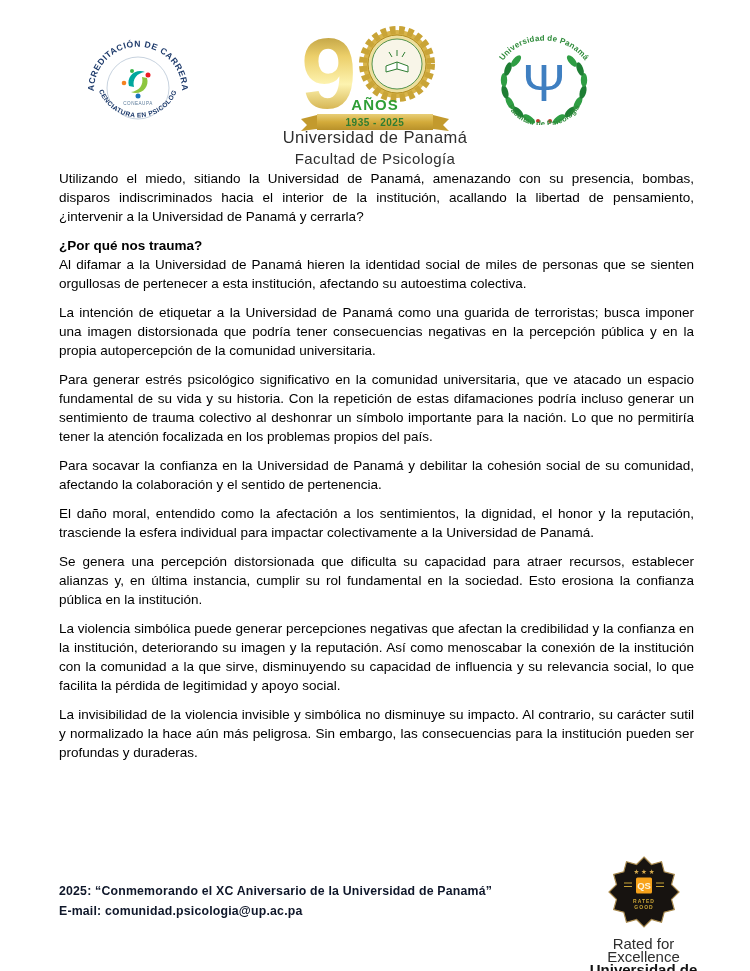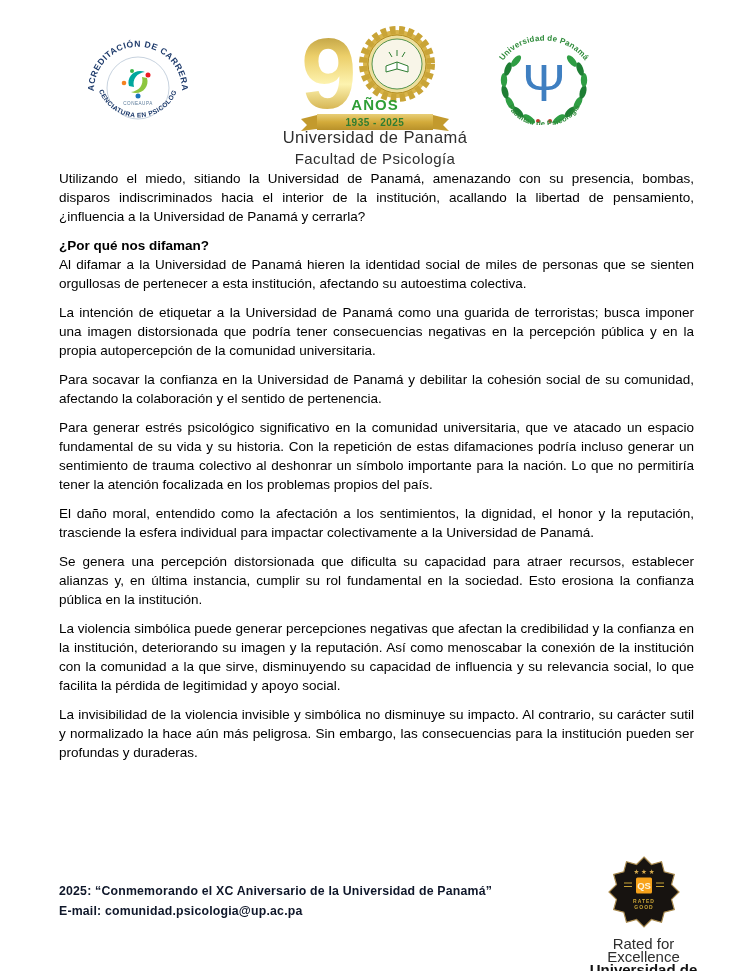--- a/index.html
+++ b/index.html
@@ -134,26 +134,26 @@
       <textPath href="#facBot" startOffset="50%" text-anchor="middle">Facultad de Psicología</textPath>
     </text>
   </svg>
 
   <div class="doc-title">
     <div class="t1">Universidad de Panamá</div>
     <div class="t2">Facultad de Psicología</div>
   </div>
 
   <div class="content">
-    <p>Utilizando el miedo, sitiando la Universidad de Panamá, amenazando con su presencia, bombas, disparos indiscriminados hacia el interior de la institución, acallando la libertad de pensamiento, ¿influencia a la Universidad de Panamá y cerrarla?</p>
-    <p class="heading attached">¿Por qué nos difaman?</p>
+    <p>Utilizando el miedo, sitiando la Universidad de Panamá, amenazando con su presencia, bombas, disparos indiscriminados hacia el interior de la institución, acallando la libertad de pensamiento, ¿intervenir a la Universidad de Panamá y cerrarla?</p>
+    <p class="heading attached">¿Por qué nos trauma?</p>
     <p>Al difamar a la Universidad de Panamá hieren la identidad social de miles de personas que se sienten orgullosas de pertenecer a esta institución, afectando su autoestima colectiva.</p>
     <p>La intención de etiquetar a la Universidad de Panamá como una guarida de terroristas; busca imponer una imagen distorsionada que podría tener consecuencias negativas en la percepción pública y en la propia autopercepción de la comunidad universitaria.</p>
+    <p>Para generar estrés psicológico significativo en la comunidad universitaria, que ve atacado un espacio fundamental de su vida y su historia. Con la repetición de estas difamaciones podría incluso generar un sentimiento de trauma colectivo al deshonrar un símbolo importante para la nación. Lo que no permitiría tener la atención focalizada en los problemas propios del país.</p>
     <p>Para socavar la confianza en la Universidad de Panamá y debilitar la cohesión social de su comunidad, afectando la colaboración y el sentido de pertenencia.</p>
-    <p>Para generar estrés psicológico significativo en la comunidad universitaria, que ve atacado un espacio fundamental de su vida y su historia. Con la repetición de estas difamaciones podría incluso generar un sentimiento de trauma colectivo al deshonrar un símbolo importante para la nación. Lo que no permitiría tener la atención focalizada en los problemas propios del país.</p>
     <p>El daño moral, entendido como la afectación a los sentimientos, la dignidad, el honor y la reputación, trasciende la esfera individual para impactar colectivamente a la Universidad de Panamá.</p>
     <p>Se genera una percepción distorsionada que dificulta su capacidad para atraer recursos, establecer alianzas y, en última instancia, cumplir su rol fundamental en la sociedad. Esto erosiona la confianza pública en la institución.</p>
     <p>La violencia simbólica puede generar percepciones negativas que afectan la credibilidad y la confianza en la institución, deteriorando su imagen y la reputación. Así como menoscabar la conexión de la institución con la comunidad a la que sirve, disminuyendo su capacidad de influencia y su relevancia social, lo que facilita la pérdida de legitimidad y apoyo social.</p>
     <p>La invisibilidad de la violencia invisible y simbólica no disminuye su impacto. Al contrario, su carácter sutil y normalizado la hace aún más peligrosa. Sin embargo, las consecuencias para la institución pueden ser profundas y duraderas.</p>
   </div>
 
   <div class="footer-lines">
     <div>2025: “Conmemorando el XC Aniversario de la Universidad de Panamá”</div>
     <div>E-mail: comunidad.psicologia@up.ac.pa</div>
   </div>

